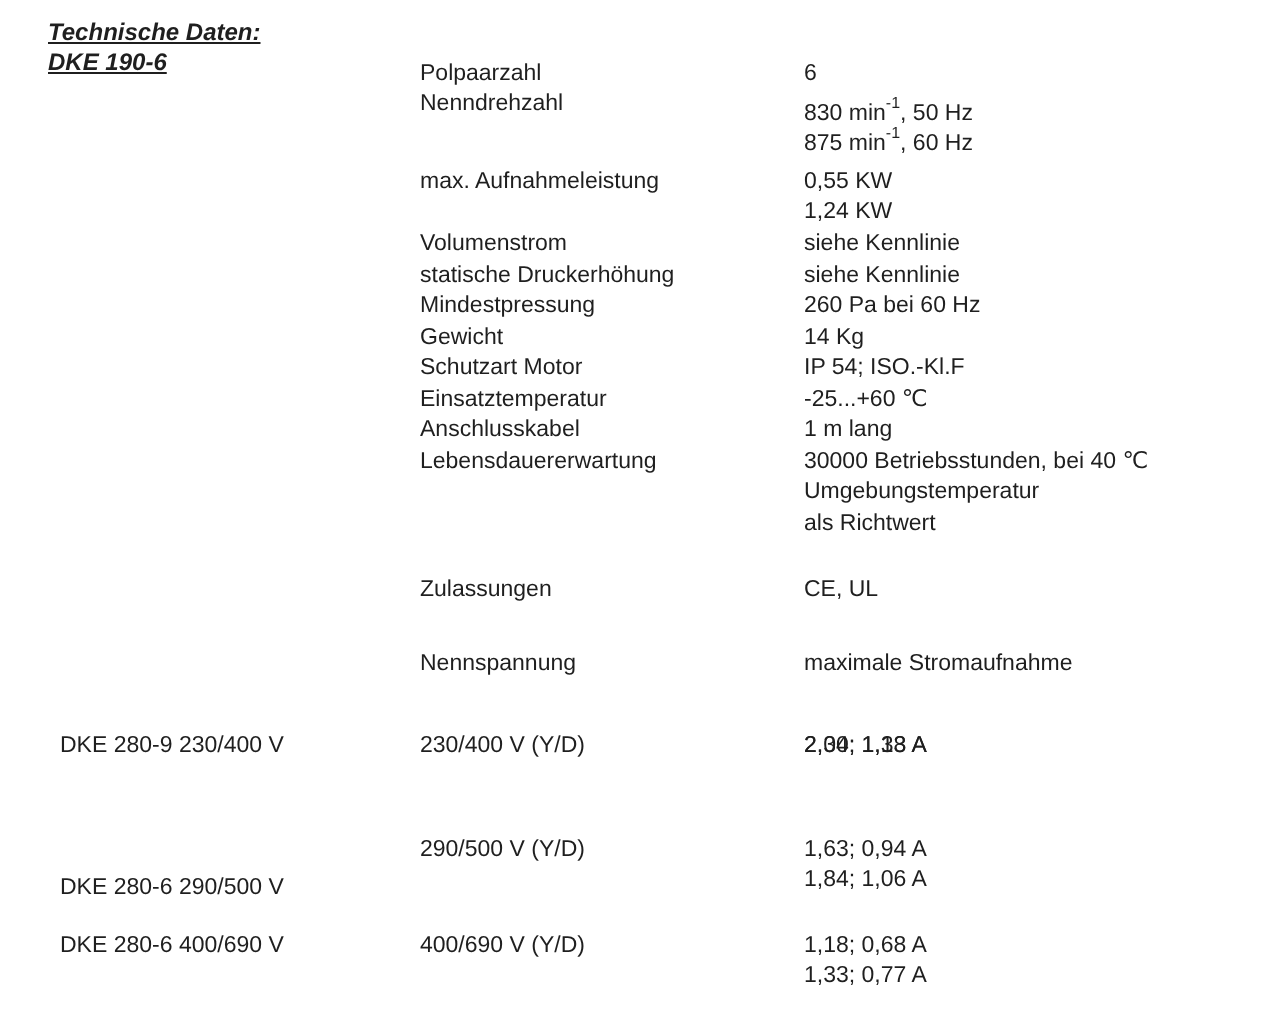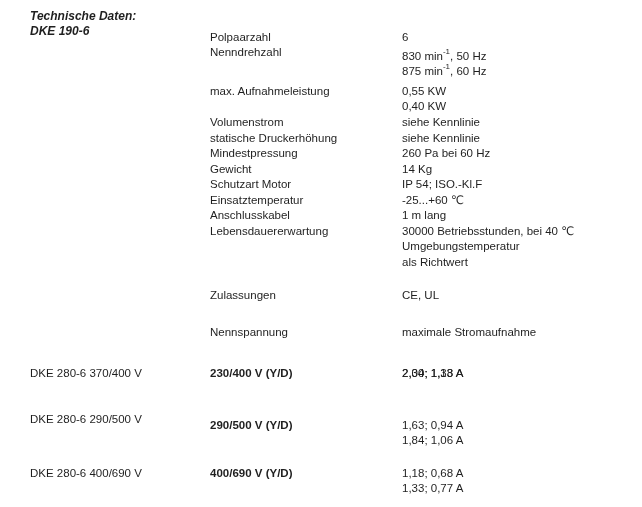--- a/index.html
+++ b/index.html
@@ -10,42 +10,43 @@
     height: 507px;
     background: #ffffff;
     font-family: "Liberation Sans", "DejaVu Sans", sans-serif;
     font-size: 11.5px;
     line-height: 15px;
     color: #1f1f1f;
     overflow: hidden;
   }
   .abs { position: absolute; }
   .hdr {
-    left: 30px;
+    left: 24px;
     font-weight: bold;
     font-style: italic;
     font-size: 12px;
     white-space: nowrap;
+    text-decoration: underline;
   }
   .row { left: 210px; white-space: nowrap; text-decoration: underline; }
   .row .lbl {
     display: inline-block;
     width: 192px;
     vertical-align: top;
     white-space: nowrap;
   }
   .row .val { display: inline-block; vertical-align: top; white-space: nowrap; }
   .sup {
     font-size: 8px;
     vertical-align: super;
     position: relative;
     top: -1px;
   }
   .variant-name { left: 30px; white-space: nowrap; }
-  .variant-voltage { left: 210px; white-space: nowrap; font-weight: bold; }
+  .variant-voltage { left: 210px; white-space: nowrap; }
   .variant-current { left: 402px; white-space: nowrap; }
 </style>
 </head>
 <body>
 
 <div class="doc">
 
   <div class="abs hdr" style="top:9px">Technische Daten:</div>
   <div class="abs hdr" style="top:24px">DKE 190-6</div>
 
@@ -58,21 +59,21 @@
   </div>
 
   <div class="abs row" style="top:60px">
     <span class="lbl"></span><span class="val"><span>875 min</span><span class="sup">-1</span><span>, 60 Hz</span></span>
   </div>
 
   <div class="abs row" style="top:84px">
     <span class="lbl">max. Aufnahmeleistung</span><span class="val">0,55 KW</span>
   </div>
   <div class="abs row" style="top:99px">
-    <span class="lbl"></span><span class="val">0,40 KW</span>
+    <span class="lbl"></span><span class="val">1,24 KW</span>
   </div>
 
   <div class="abs row" style="top:115px">
     <span class="lbl">Volumenstrom</span><span class="val">siehe Kennlinie</span>
   </div>
   <div class="abs row" style="top:130.5px">
     <span class="lbl">statische Druckerhöhung</span><span class="val">siehe Kennlinie</span>
   </div>
   <div class="abs row" style="top:146px">
     <span class="lbl">Mindestpressung</span><span class="val">260 Pa bei 60 Hz</span>
@@ -99,26 +100,26 @@
     <span class="lbl"></span><span class="val">als Richtwert</span>
   </div>
   <div class="abs row" style="top:288px">
     <span class="lbl">Zulassungen</span><span class="val">CE, UL</span>
   </div>
 
   <div class="abs row" style="top:325px">
     <span class="lbl">Nennspannung</span><span class="val">maximale Stromaufnahme</span>
   </div>
 
-  <div class="abs variant-name" style="top:366px">DKE 280-6 370/400 V</div>
+  <div class="abs variant-name" style="top:366px">DKE 280-9 230/400 V</div>
   <div class="abs variant-voltage" style="top:366px">230/400 V (Y/D)</div>
   <div class="abs variant-current" style="top:366px">2,04; 1,18 A</div>
   <div class="abs variant-current" style="top:366px">2,30; 1,33 A</div>
 
-  <div class="abs variant-name" style="top:412px">DKE 280-6 290/500 V</div>
+  <div class="abs variant-name" style="top:437px">DKE 280-6 290/500 V</div>
   <div class="abs variant-voltage" style="top:418px">290/500 V (Y/D)</div>
   <div class="abs variant-current" style="top:418px">1,63; 0,94 A</div>
   <div class="abs variant-current" style="top:433px">1,84; 1,06 A</div>
 
   <div class="abs variant-name" style="top:466px">DKE 280-6 400/690 V</div>
   <div class="abs variant-voltage" style="top:466px">400/690 V (Y/D)</div>
   <div class="abs variant-current" style="top:466px">1,18; 0,68 A</div>
   <div class="abs variant-current" style="top:481px">1,33; 0,77 A</div>
 
 </div>

